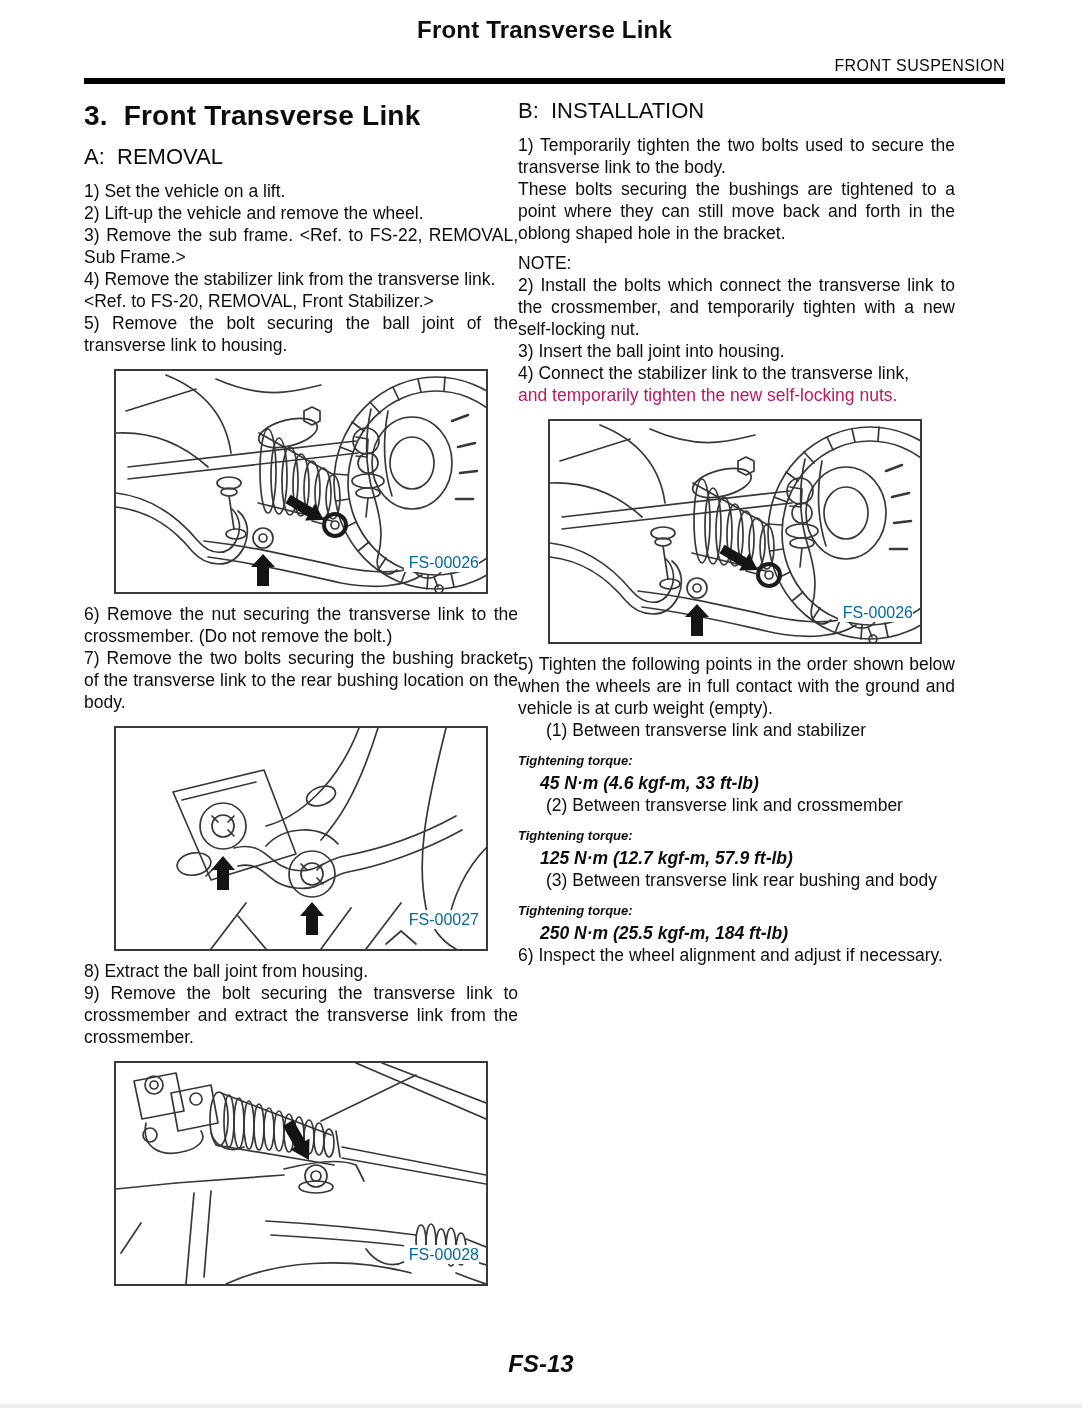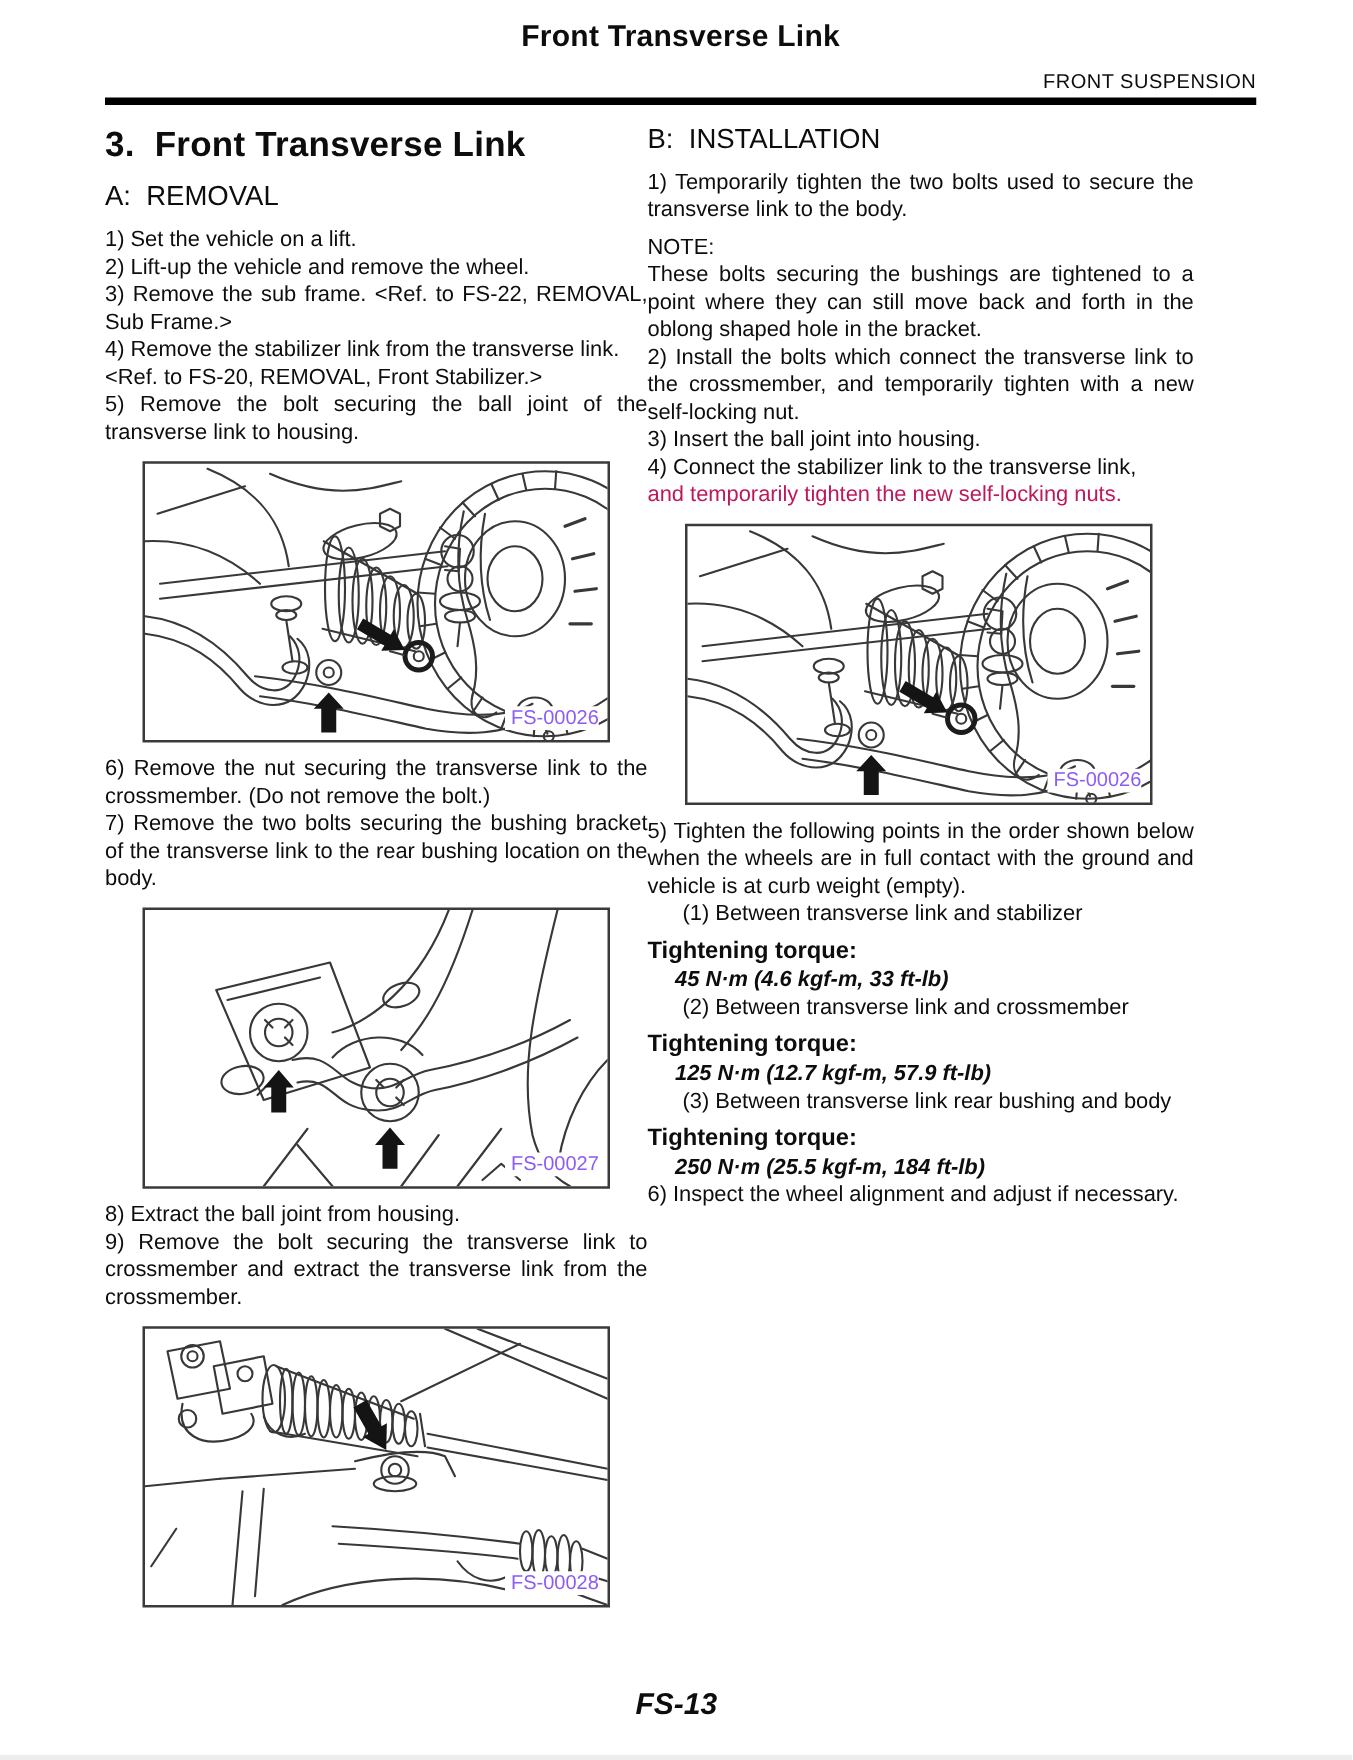--- a/index.html
+++ b/index.html
@@ -14,28 +14,28 @@
   .header-rule{height:6px;background:#000;margin-top:3px;}
   .columns{display:flex;margin-top:8px;}
   .col-left{width:434px;flex:none;}
   .col-right{width:437px;flex:none;}
   h1.sec{font-size:28px;font-weight:bold;margin:8px 0 12px;white-space:pre-wrap;letter-spacing:.2px;}
   h2.sub{font-size:22px;font-weight:normal;margin:6px 0 10px;white-space:pre-wrap;}
   p.body{font-size:17.5px;line-height:22px;text-align:justify;margin:0;}
   p.noj{text-align:left;}
   p.gap-top{margin-top:8px;}
   p.indent{padding-left:28px;}
-  .torque-label{font-size:19px;line-height:22px;font-weight:bold;margin:9px 0 0;}
+  .torque-label{font-size:13px;line-height:22px;font-weight:bold;font-style:italic;margin:9px 0 0;}
   .torque-value{font-size:17.5px;line-height:22px;font-weight:bold;font-style:italic;margin:0;padding-left:22px;}
   .faded{color:#be185d;}
   .line{display:block;}
   .figure{width:374px;height:225px;margin:13px 0 9px 30px;border:2px solid #3a3a3a;
     position:relative;box-sizing:border-box;background:#fff;}
   .figure svg{width:100%;height:100%;display:block;}
-  .figcap{position:absolute;right:7px;bottom:8px;font-size:16px;color:#8b5cf6;background:#fff;padding-left:5px;line-height:19px;margin-top:36px;}
+  .figcap{position:absolute;right:7px;bottom:20px;font-size:16px;color:#0369a1;background:#fff;padding-left:5px;line-height:19px;margin-top:36px;}
   .footer{position:absolute;bottom:30px;left:0;width:100%;text-align:center;font-size:24px;font-weight:bold;font-style:italic;}
   .bottom-edge{position:absolute;bottom:0;left:0;width:100%;height:4px;background:#ededed;}
   .ln{fill:none;stroke:#383838;stroke-width:1.7;stroke-linecap:round;stroke-linejoin:round;}
   .ln-th{fill:none;stroke:#383838;stroke-width:2.6;stroke-linecap:round;}
   .blk{fill:#141414;stroke:none;}
   .ring{fill:none;stroke:#1c1c1c;stroke-width:4;}
 </style>
 </head>
 <body>
 
@@ -292,22 +292,22 @@
             <use href="#sym-fig28"></use>
           </svg>
         <span class="figcap">FS-00028</span>
       </div>
     </div>
 
     <div class="col-right">
       <h2 class="sub">B:  INSTALLATION</h2>
 
       <p class="body">1) Temporarily tighten the two bolts used to secure the transverse link to the body.</p>
+      <p class="body">These bolts securing the bushings are tightened to a point where they can still move back and forth in the oblong shaped hole in the bracket.</p>
       <p class="body noj gap-top">NOTE:</p>
-      <p class="body">These bolts securing the bushings are tightened to a point where they can still move back and forth in the oblong shaped hole in the bracket.</p>
       <p class="body">2) Install the bolts which connect the transverse link to the crossmember, and temporarily tighten with a new self-locking nut.</p>
       <p class="body">3) Insert the ball joint into housing.</p>
       <p class="body noj">
           <span class="line">4) Connect the stabilizer link to the transverse link,</span>
           <span class="line faded">and temporarily tighten the new self-locking nuts.</span>
         </p>
 
       <div class="figure">
         <svg viewBox="0 0 370 221">
             <use href="#sym-fig26"></use>

